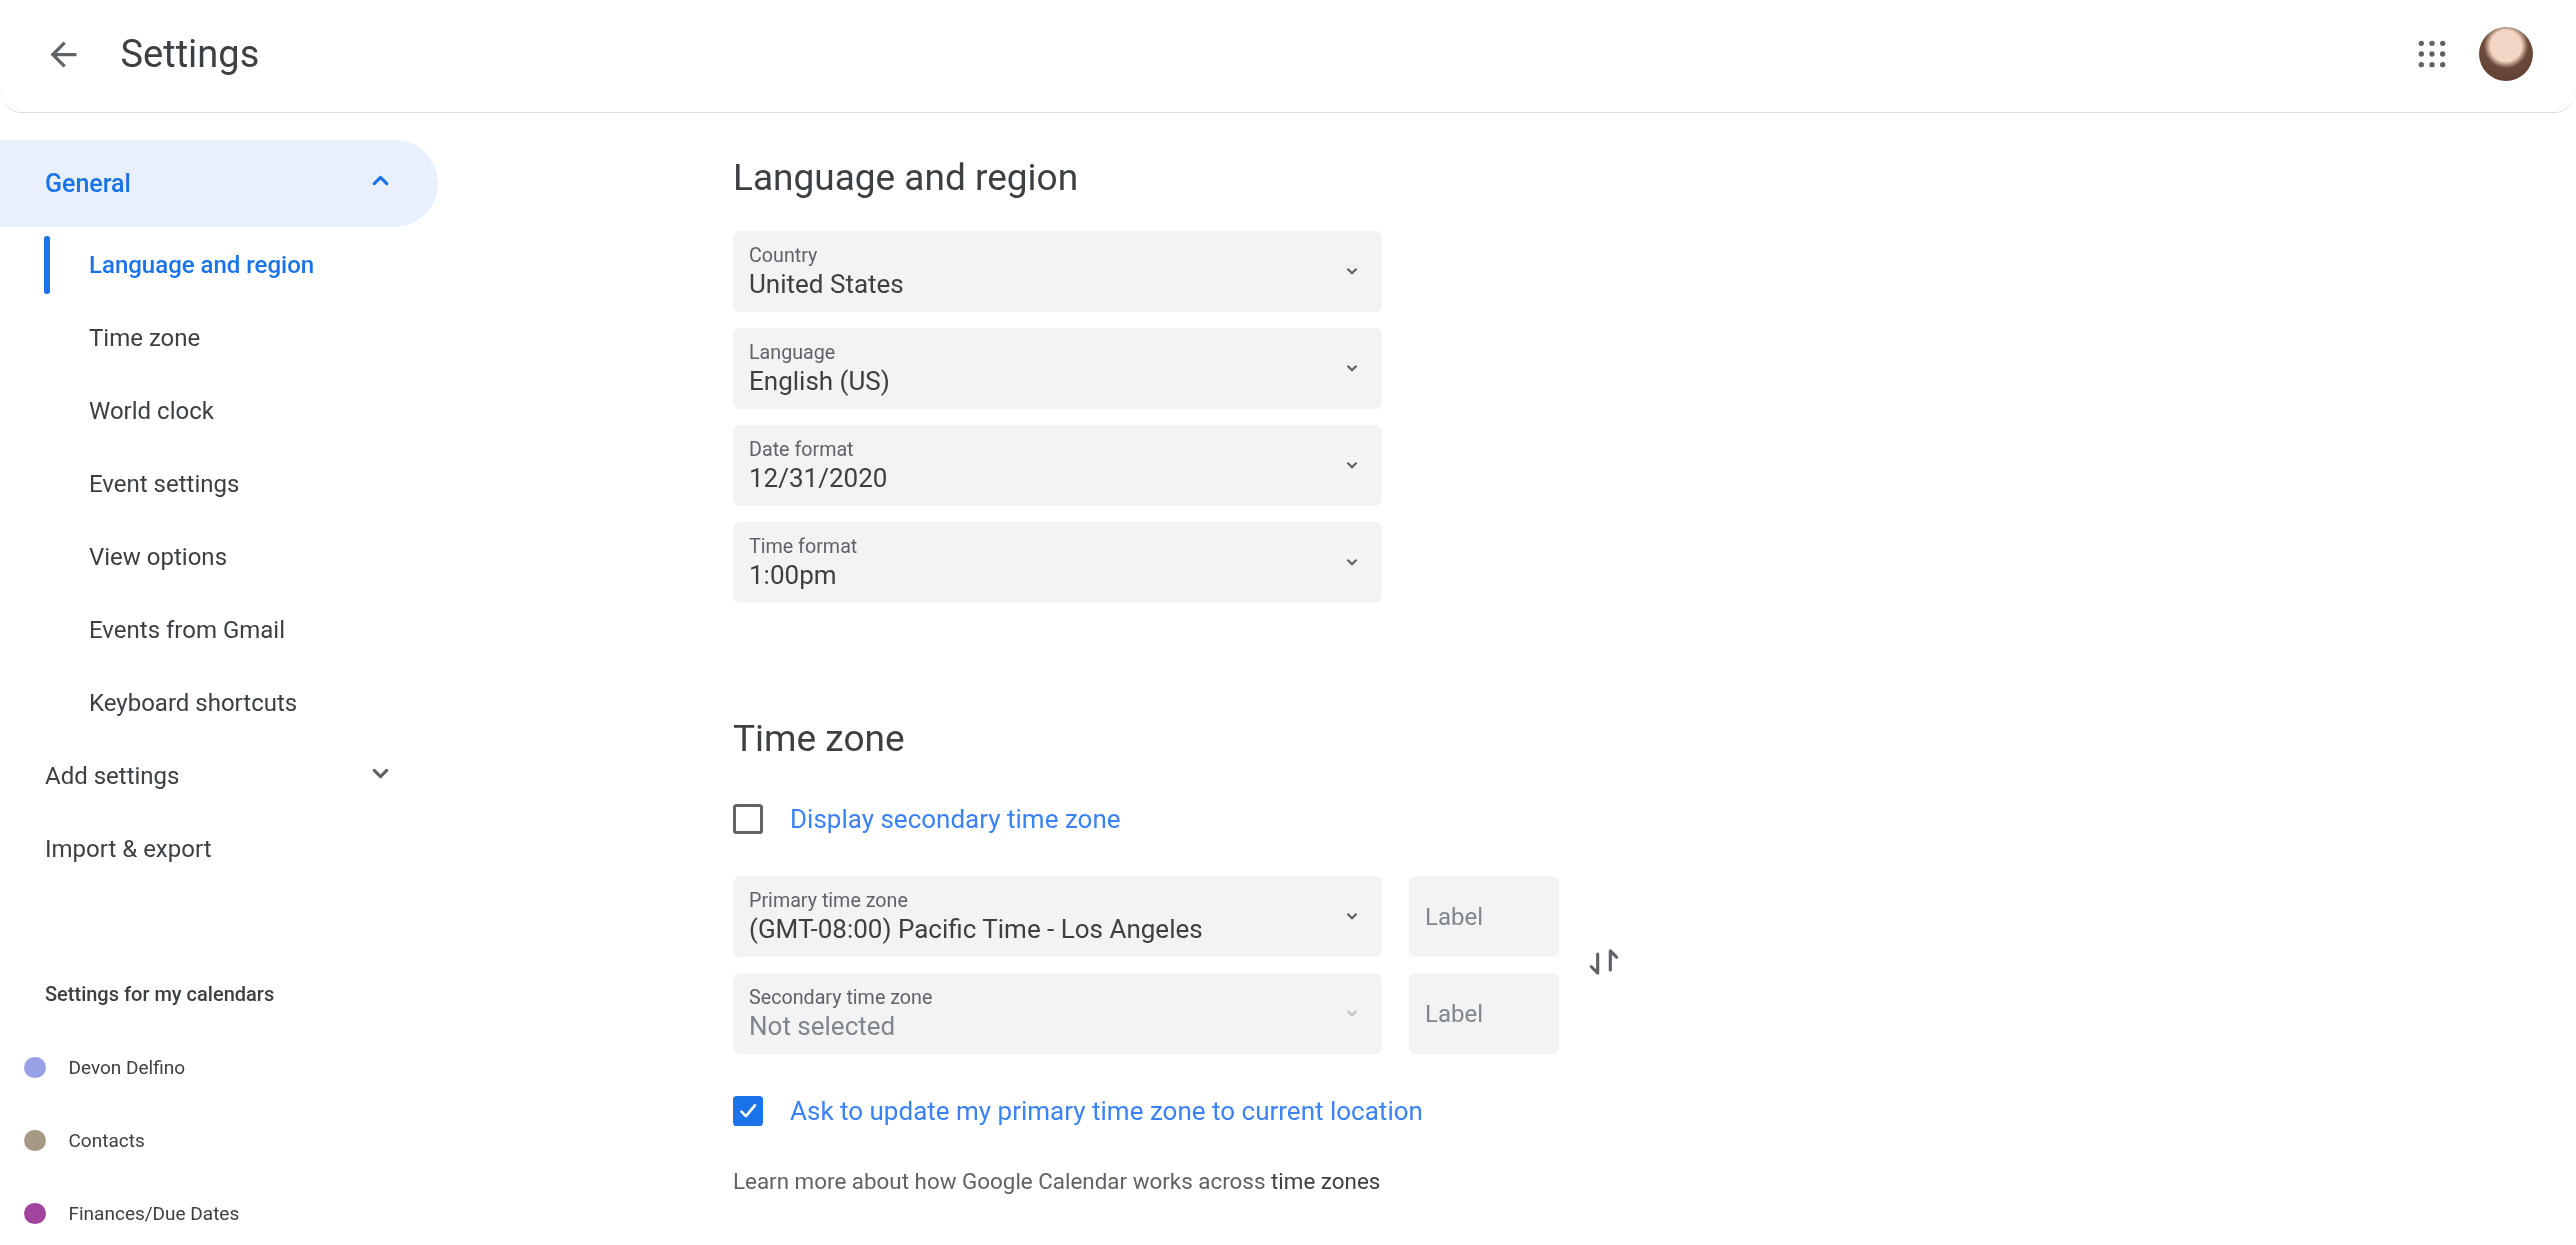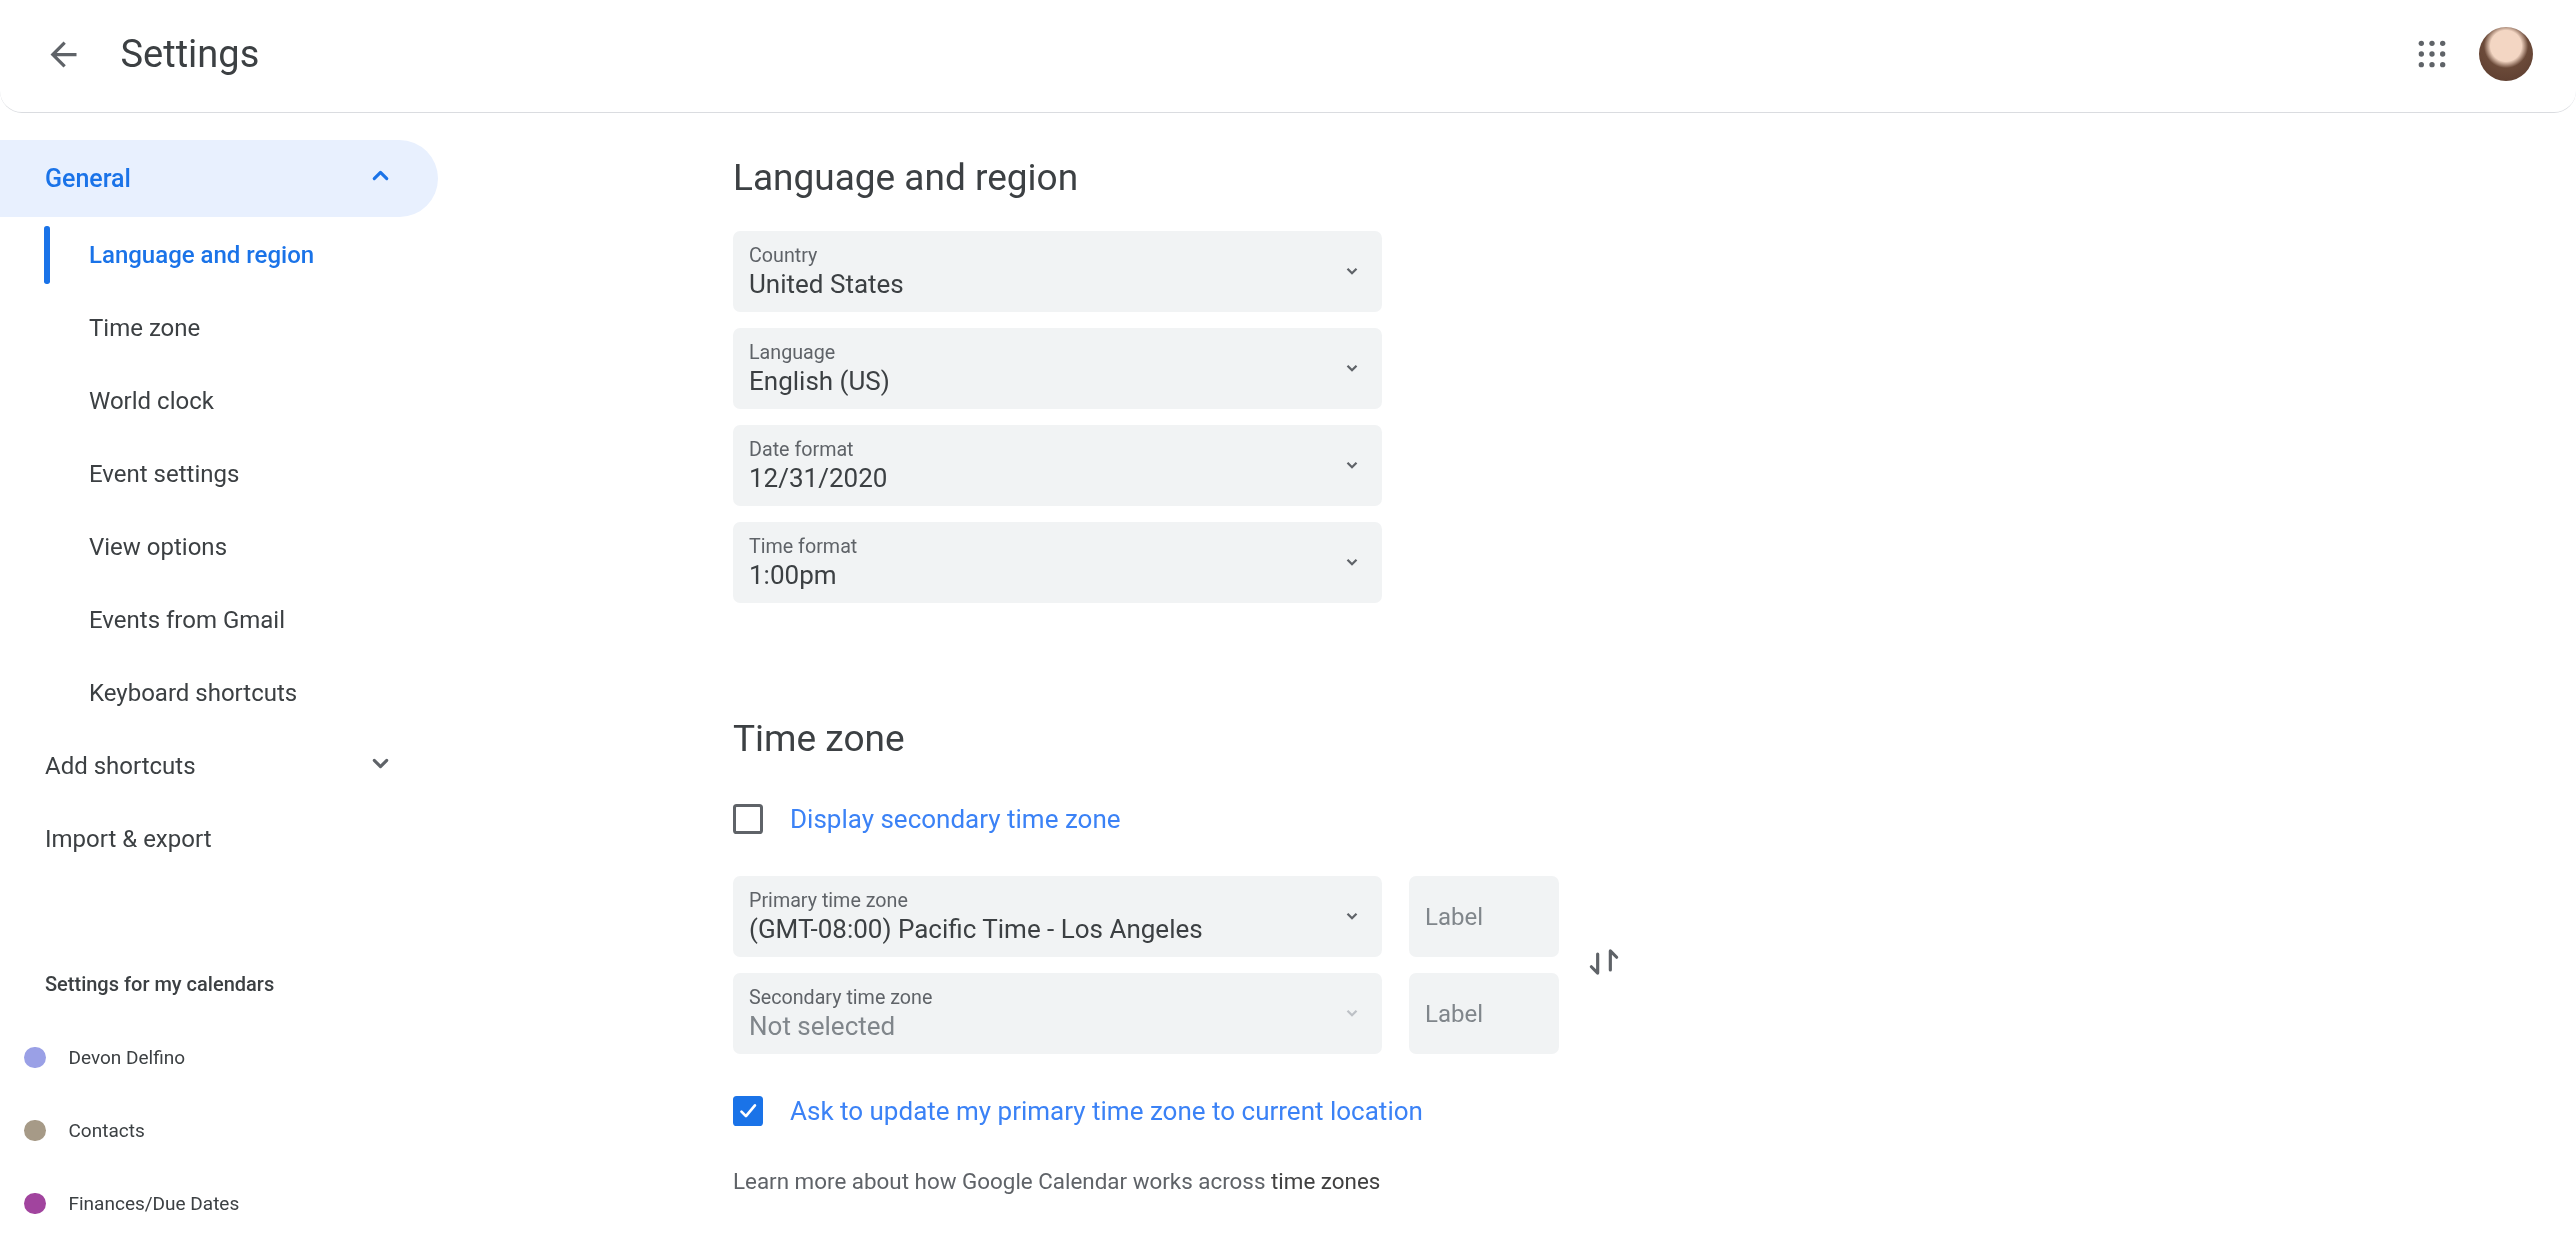--- a/index.html
+++ b/index.html
@@ -64,21 +64,21 @@
 
   
   .sidebar {
     width: 438px;
     padding-top: 27px;
     flex-shrink: 0;
   }
   .sb-section-header {
     display: flex;
     align-items: center;
-    height: 77px;
+    height: 87px;
     padding: 4px 45px;
     border-radius: 0 45px 45px 0;
     cursor: pointer;
     font-size: 25px;
   }
   .sb-section-header.general {
     background: #e8f0fe;
     color: #1a73e8;
     font-weight: 500;
   }
@@ -321,21 +321,21 @@
       </div>
       <div class="sb-subitem">
         <span>Events from Gmail</span>
       </div>
       <div class="sb-subitem">
         <span>Keyboard shortcuts</span>
       </div>
     </div>
 
     <div class="sb-item">
-      <span>Add shortcuts</span>
+      <span>Add settings</span>
       <span class="spacer"></span>
       <span class="chevron grey">
         <svg viewBox="0 0 24 24">
                 <polyline points="6 9 12 15 18 9" fill="none" stroke-width="3" stroke-linecap="round" stroke-linejoin="round"></polyline>
               </svg>
       </span>
     </div>
 
     <div class="sb-item">
       <span>Import &amp; export</span>

